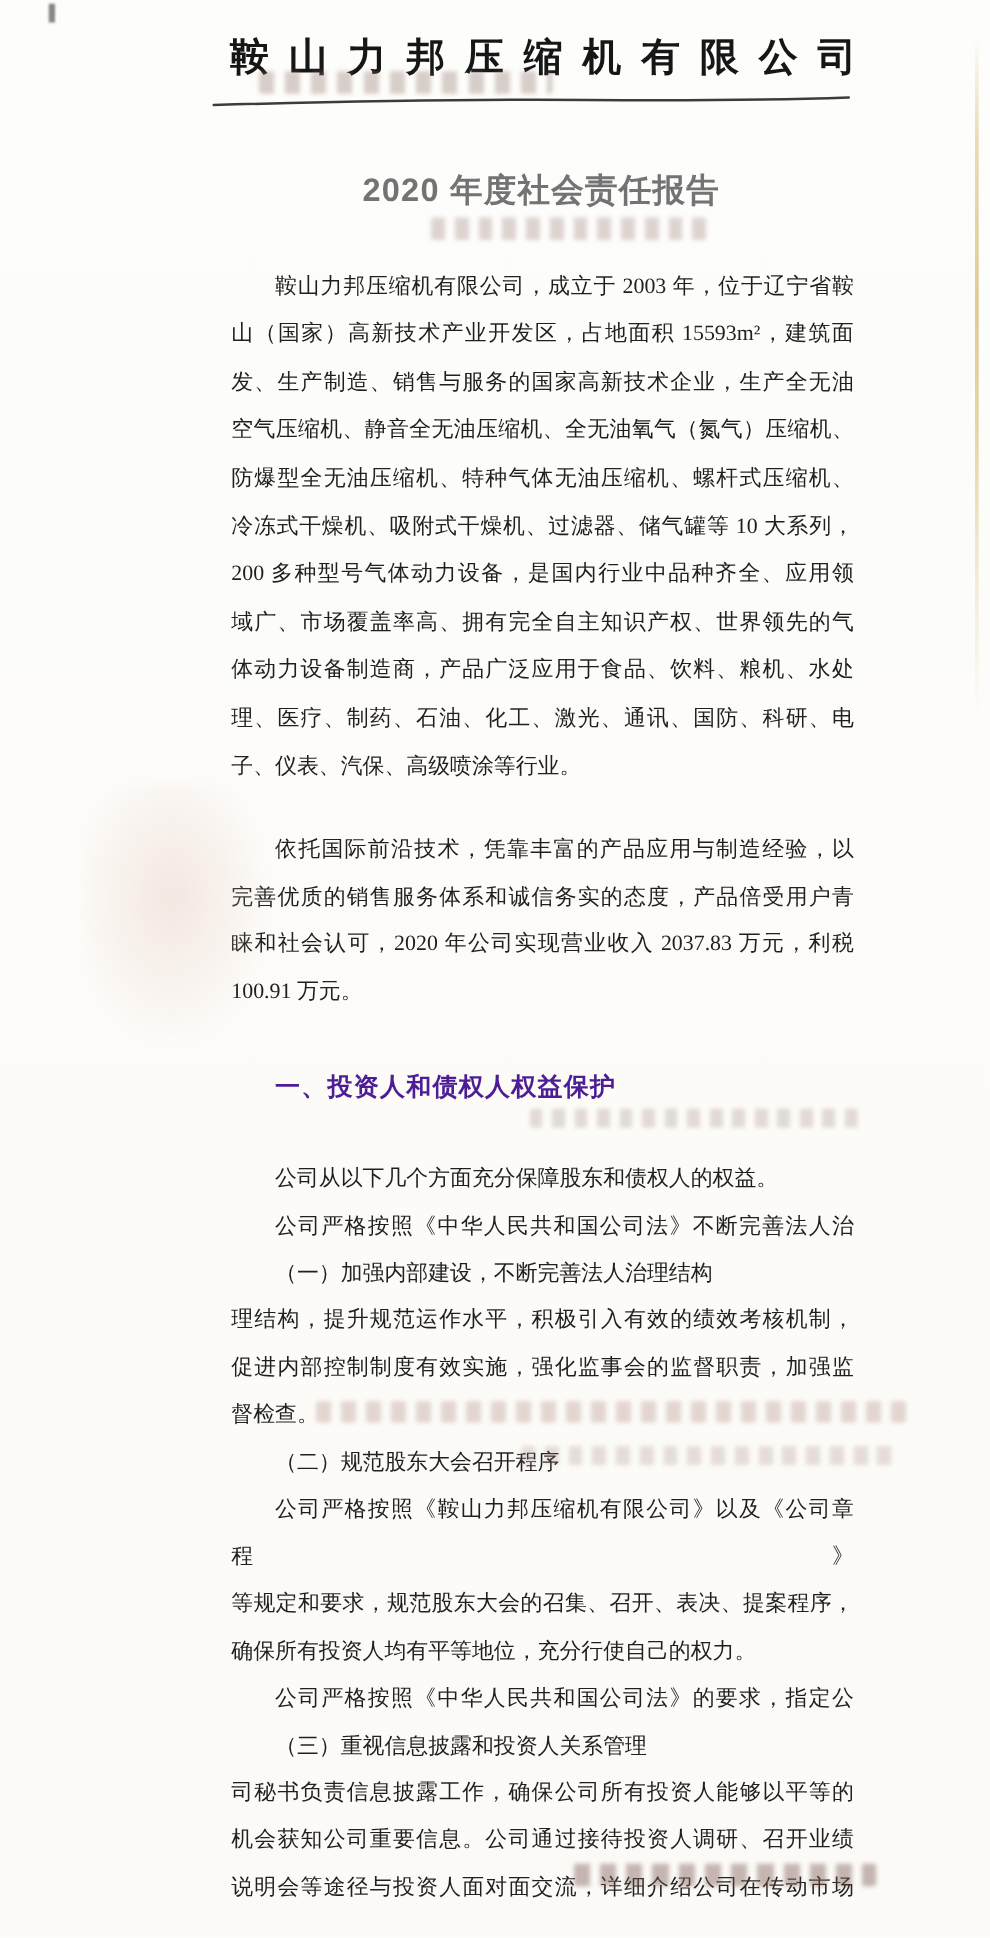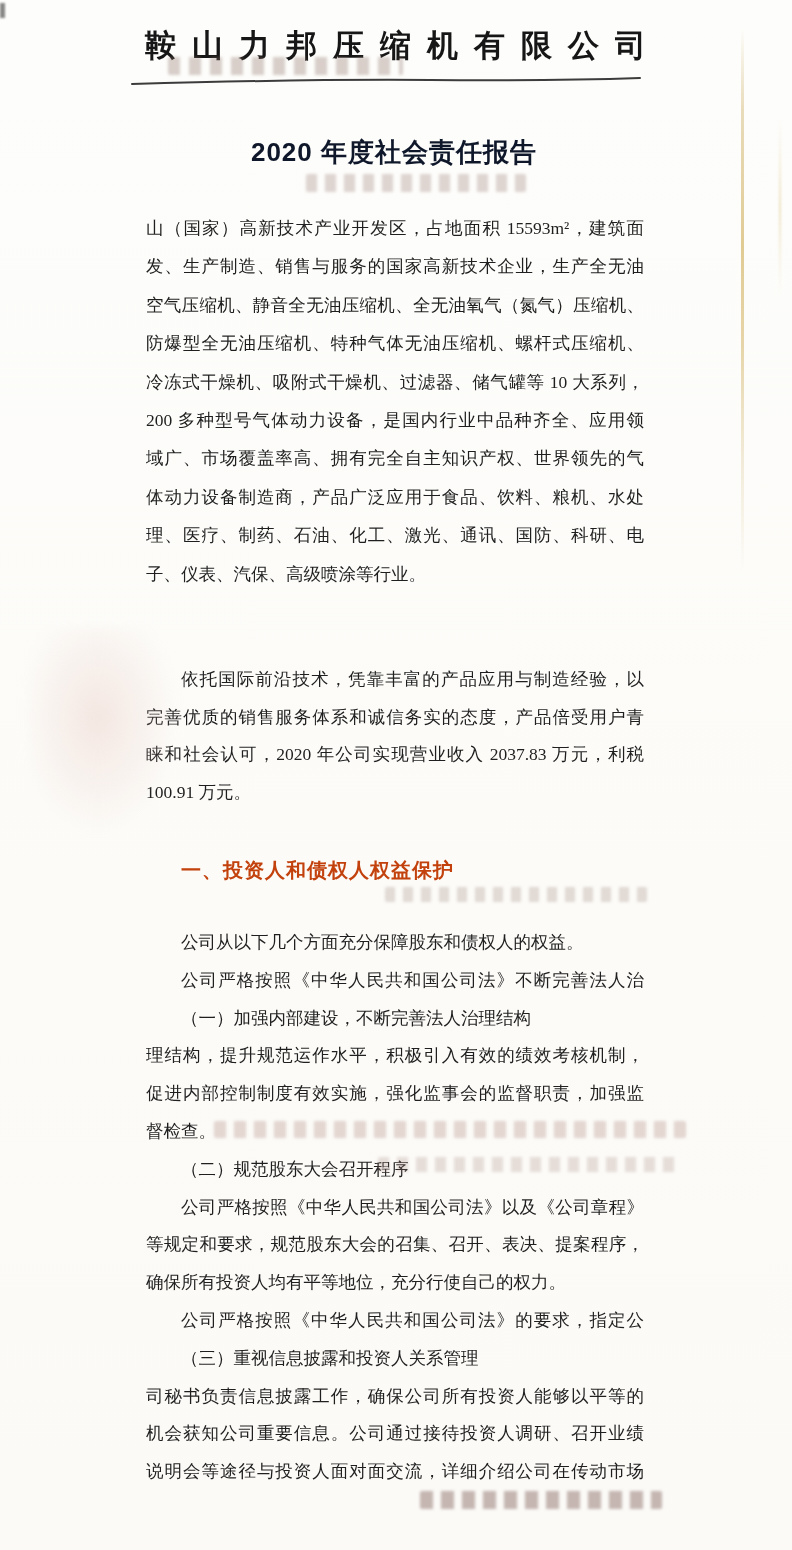--- a/index.html
+++ b/index.html
@@ -2,53 +2,53 @@
 <html><head>
 <meta charset="utf-8">
 <style>
   html,body{margin:0;padding:0;}
   body{
     width:792px;height:1550px;position:relative;overflow:hidden;
     background:linear-gradient(180deg,#fdfdfb 0%,#fcfbf8 60%,#fbfaf7 100%);
     font-family:"Liberation Serif","DejaVu Serif",serif;
     color:#1d1d1d;
   }
-  .page{position:absolute;inset:0;}
+  .page{position:absolute;inset:0;margin-left:39px;}
 
   
   .company-header{
     position:absolute;top:26px;left:145px;white-space:nowrap;
     font-family:"Liberation Sans","DejaVu Sans",sans-serif;
     font-size:31px;line-height:40px;font-weight:600;color:#161616;
     letter-spacing:16px;
   }
   .header-rule{position:absolute;top:74px;left:130px;width:512px;height:14px;}
 
   .report-title{
     position:absolute;top:134px;left:145px;width:498px;text-align:center;
     font-family:"Liberation Sans","DejaVu Sans",sans-serif;
-    font-size:26px;line-height:36px;font-weight:700;color:#0f172a;
+    font-size:26px;line-height:36px;font-weight:700;color:#737373;
     letter-spacing:1px;white-space:nowrap;
   }
 
   
   .block{position:absolute;left:146px;width:498px;}
   .line{
     font-size:17.5px;color:#1f1f1f;
     text-align:left;
   }
   .line.fill{text-align:justify;text-align-last:justify;}
   .line.indent{text-indent:35px;}
   .para1{top:209px;}   .para1 .line{line-height:38.4px;}
   .para2{top:661px;}   .para2 .line{line-height:37.7px;}
   .heading{top:851px;} .heading .line{line-height:38px;}
   .body{top:924px;}    .body .line{line-height:37.8px;}
   .heading-line{
     font-family:"Liberation Sans","DejaVu Sans",sans-serif;
-    font-weight:700;font-size:20px;color:#c2410c;letter-spacing:1px;
+    font-weight:700;font-size:20px;color:#4c1d95;letter-spacing:1px;
   }
 
   
   .ghost{position:absolute;filter:blur(1.6px);border-radius:2px;pointer-events:none;}
   .ghost-header{top:57px;left:168px;width:235px;height:18px;
     background:repeating-linear-gradient(90deg,rgba(145,115,105,.34) 0 12px,rgba(145,115,105,0) 12px 21px);}
   .ghost-title{top:174px;left:306px;width:220px;height:18px;
     background:repeating-linear-gradient(90deg,rgba(150,120,112,.30) 0 11px,rgba(150,120,112,0) 11px 19px);}
   .ghost-row1{top:887px;left:385px;width:262px;height:15px;
     background:repeating-linear-gradient(90deg,rgba(150,122,112,.26) 0 10px,rgba(150,122,112,0) 10px 18px);}
@@ -78,20 +78,21 @@
   <div class="header-rule">
     <svg width="512" height="14" xmlns="http://www.w3.org/2000/svg">
       <path d="M2,10 Q180,5 300,6 T510,4" stroke="#3c3c3c" stroke-width="2" fill="none" stroke-linecap="round"></path>
     </svg>
   </div>
 
   <div class="report-title">2020 年度社会责任报告</div>
 
   <div id="doc">
       <div class="block para1">
+        <div class="line fill indent">鞍山力邦压缩机有限公司，成立于 2003 年，位于辽宁省鞍</div>
         <div class="line fill">山（国家）高新技术产业开发区，占地面积 15593m²，建筑面</div>
         <div class="line fill">发、生产制造、销售与服务的国家高新技术企业，生产全无油</div>
         <div class="line fill">空气压缩机、静音全无油压缩机、全无油氧气（氮气）压缩机、</div>
         <div class="line fill">防爆型全无油压缩机、特种气体无油压缩机、螺杆式压缩机、</div>
         <div class="line fill">冷冻式干燥机、吸附式干燥机、过滤器、储气罐等 10 大系列，</div>
         <div class="line fill">200 多种型号气体动力设备，是国内行业中品种齐全、应用领</div>
         <div class="line fill">域广、市场覆盖率高、拥有完全自主知识产权、世界领先的气</div>
         <div class="line fill">体动力设备制造商，产品广泛应用于食品、饮料、粮机、水处</div>
         <div class="line fill">理、医疗、制药、石油、化工、激光、通讯、国防、科研、电</div>
         <div class="line">子、仪表、汽保、高级喷涂等行业。</div>
@@ -106,21 +107,21 @@
         <div class="line indent heading-line">一、投资人和债权人权益保护</div>
       </div>
       <div class="block body">
         <div class="line indent">公司从以下几个方面充分保障股东和债权人的权益。</div>
         <div class="line fill indent">公司严格按照《中华人民共和国公司法》不断完善法人治</div>
         <div class="line indent">（一）加强内部建设，不断完善法人治理结构</div>
         <div class="line fill">理结构，提升规范运作水平，积极引入有效的绩效考核机制，</div>
         <div class="line fill">促进内部控制制度有效实施，强化监事会的监督职责，加强监</div>
         <div class="line">督检查。</div>
         <div class="line indent">（二）规范股东大会召开程序</div>
-        <div class="line fill indent">公司严格按照《中华人民共和国公司法》以及《公司章程》</div>
+        <div class="line fill indent">公司严格按照《鞍山力邦压缩机有限公司》以及《公司章程》</div>
         <div class="line fill">等规定和要求，规范股东大会的召集、召开、表决、提案程序，</div>
         <div class="line">确保所有投资人均有平等地位，充分行使自己的权力。</div>
         <div class="line fill indent">公司严格按照《中华人民共和国公司法》的要求，指定公</div>
         <div class="line indent">（三）重视信息披露和投资人关系管理</div>
         <div class="line fill">司秘书负责信息披露工作，确保公司所有投资人能够以平等的</div>
         <div class="line fill">机会获知公司重要信息。公司通过接待投资人调研、召开业绩</div>
         <div class="line fill">说明会等途径与投资人面对面交流，详细介绍公司在传动市场</div>
       </div>
     </div>
 

